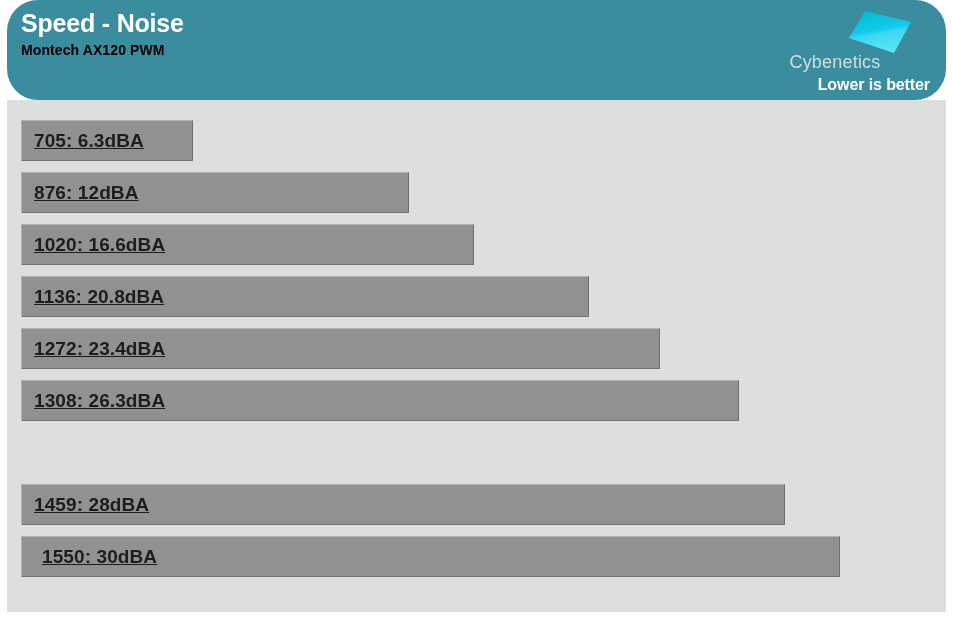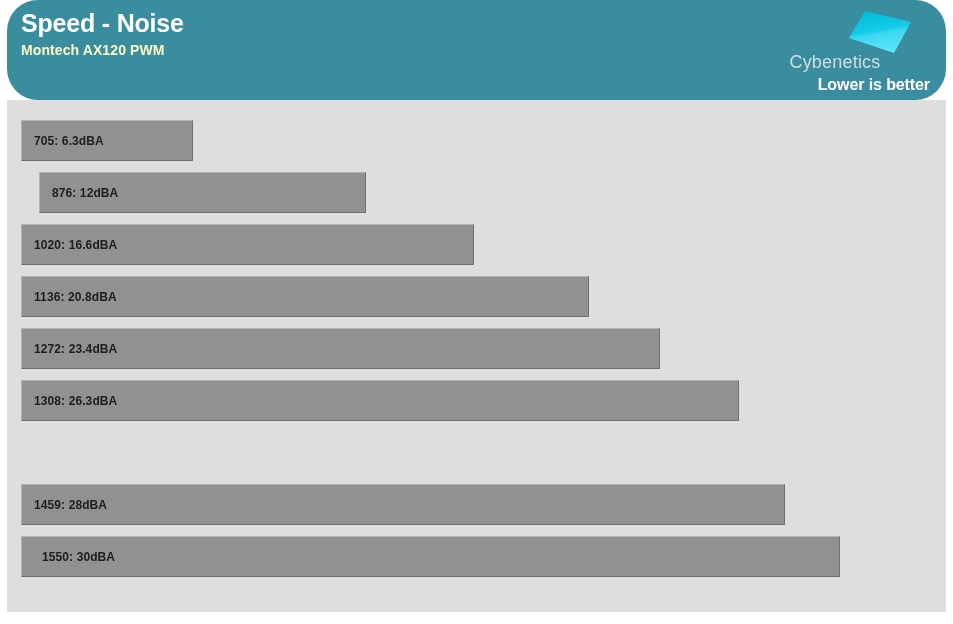--- a/index.html
+++ b/index.html
@@ -43,21 +43,21 @@
   #chart-title {
     color: #ffffff;
     font-size: 25px;
     font-weight: bold;
     line-height: 30px;
     letter-spacing: -0.2px;
     white-space: nowrap;
   }
 
   #chart-subtitle {
-    color: #fef9c3;
+    color: #000000;
     font-size: 14px;
     font-weight: bold;
     line-height: 18px;
     margin-top: 3px;
     letter-spacing: 0.1px;
     white-space: nowrap;
   }
 
   
   #brand-block {
@@ -127,25 +127,26 @@
     border: 1px solid #b3b3b3;
     border-right-color: #6f6f6f;
     border-bottom-color: #6f6f6f;
     box-sizing: border-box;
     display: flex;
     align-items: center;
   }
 
   .bar-label {
     color: #1d1d1d;
-    font-size: 12px;
+    font-size: 19px;
     font-weight: bold;
     padding-left: 12px;
     white-space: nowrap;
     letter-spacing: 0.1px;
+    text-decoration: underline;
   }
 </style>
 </head>
 <body>
 
 <div id="page">
 
   <div id="header">
 
     <div id="title-block">
@@ -173,21 +174,21 @@
 
   </div>
 
   <div id="plot-area">
       <div class="bar-row" style="top: 20px; height: 41px; width: 100%;">
         <div class="bar" style="width: 172px; left: 14px;">
           <span class="bar-label">705: 6.3dBA</span>
         </div>
       </div>
       <div class="bar-row" style="top: 72px; height: 41px; width: 100%;">
-        <div class="bar" style="width: 327px; left: 32px;">
+        <div class="bar" style="width: 388px; left: 14px;">
           <span class="bar-label">876: 12dBA</span>
         </div>
       </div>
       <div class="bar-row" style="top: 124px; height: 41px; width: 100%;">
         <div class="bar" style="width: 453px; left: 14px;">
           <span class="bar-label">1020: 16.6dBA</span>
         </div>
       </div>
       <div class="bar-row" style="top: 176px; height: 41px; width: 100%;">
         <div class="bar" style="width: 568px; left: 14px;">

